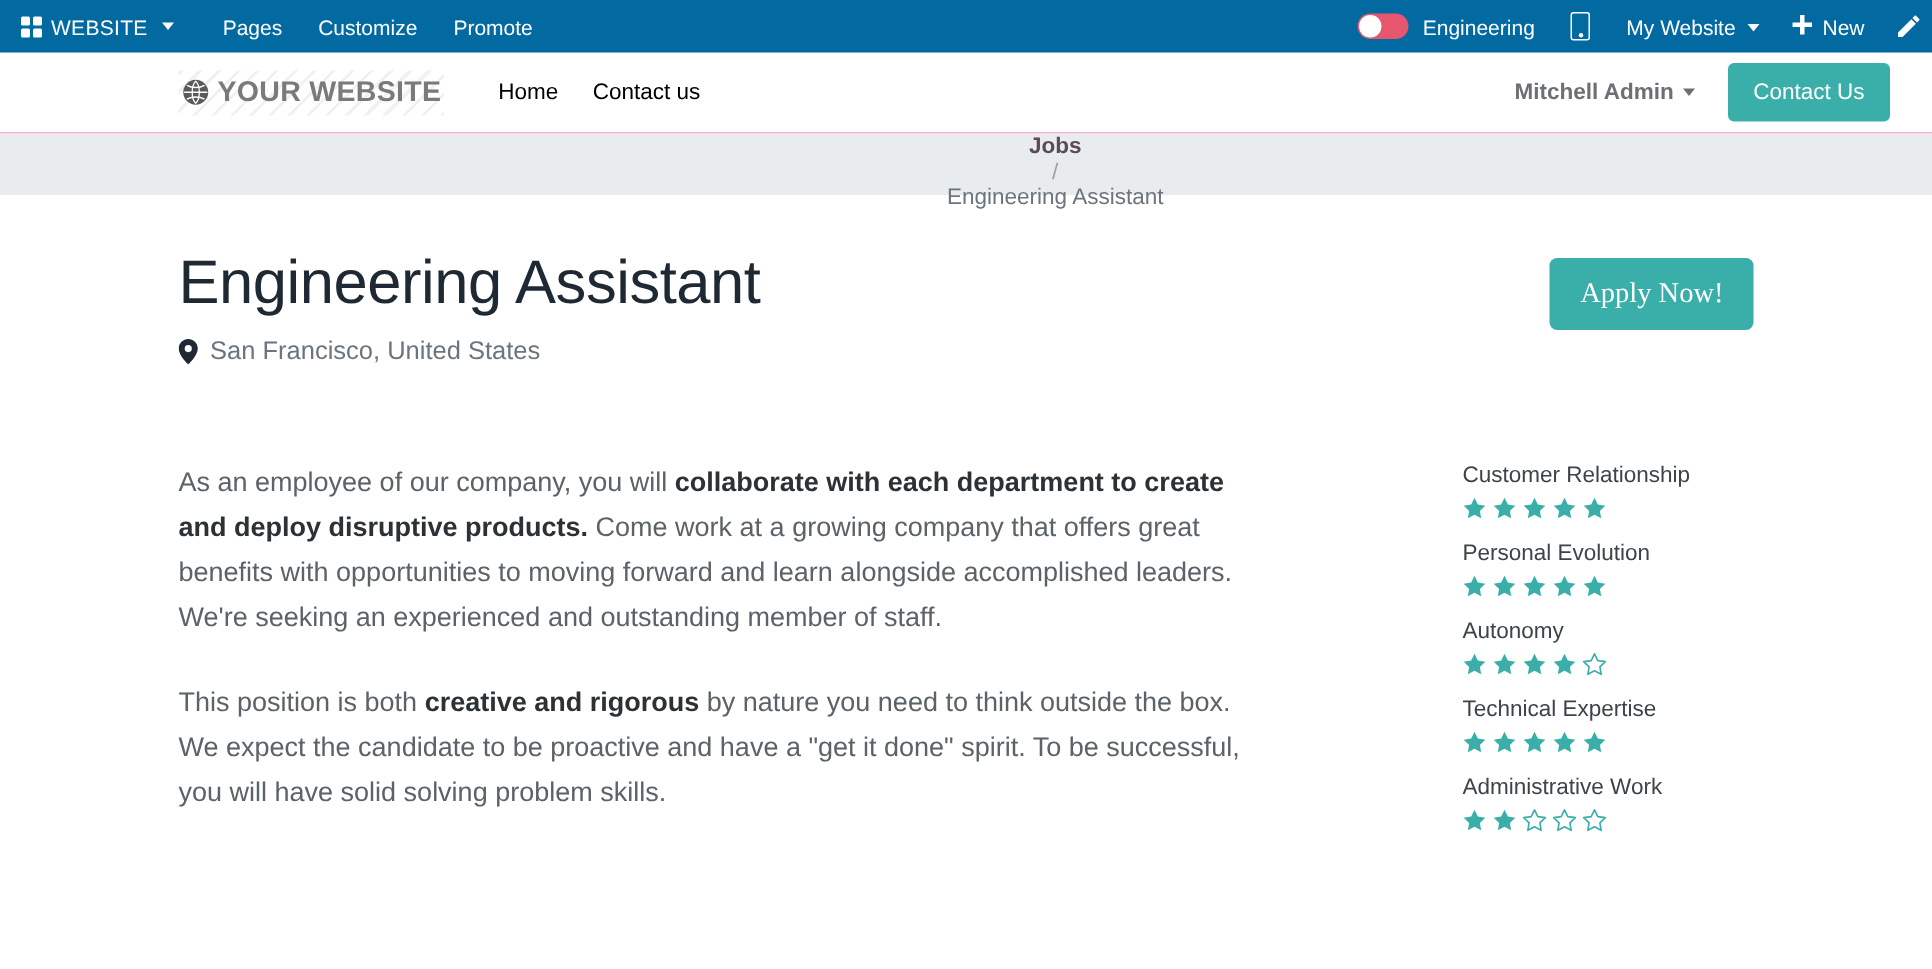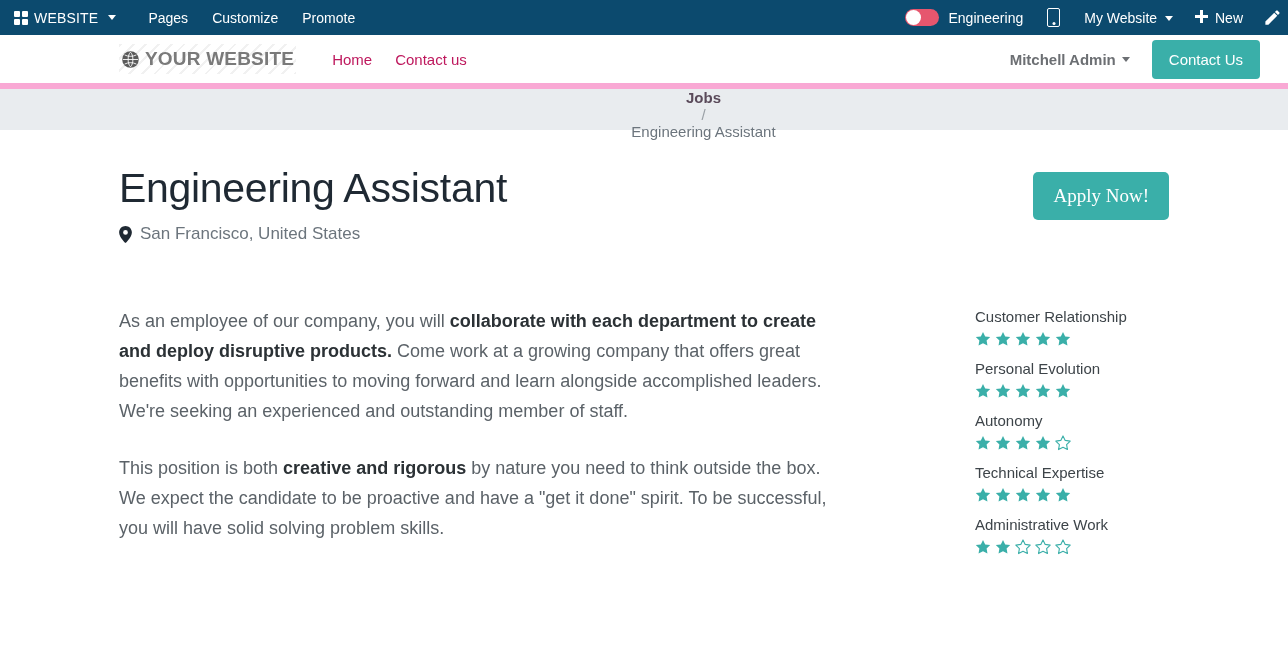--- a/index.html
+++ b/index.html
@@ -9,21 +9,21 @@
     width: 1288px; height: 646px;
     overflow: hidden;
     background: #ffffff;
     font-family: "Liberation Sans", sans-serif;
   }
 
   
   .odoo-bar {
     position: relative;
     height: 35px;
-    background: #0c4a6e;
+    background: #0369a1;
     display: flex;
     align-items: center;
     color: #ffffff;
     font-size: 14px;
     user-select: none;
   }
   .odoo-left { display: flex; align-items: center; padding-left: 8px; }
   .apps-toggle {
     display: flex; align-items: center; gap: 6px;
     padding: 4px 6px; cursor: pointer;
@@ -104,21 +104,21 @@
   }
   .pencil {
     width: 19px; height: 19px;
     display:block;
   }
 
   
   .site-header {
     height: 54px;
     background:#ffffff;
-    border-bottom: 6px solid #f9a8d4;
+    border-bottom: 1px solid #f9a8d4;
     display:flex; align-items:center;
     padding: 0 28px 0 0;
   }
   .brand {
     margin-left: 119px;
     display:flex; align-items:center; gap:5px;
     position: relative;
     padding: 4px 2px;
     background-image: repeating-linear-gradient(
       -45deg,
@@ -129,21 +129,21 @@
   }
   .globe-icon { width:19px; height:19px; display:block; }
   .brand-text {
     font-size: 19px;
     font-weight: 700;
     color: #7a7a7a;
     letter-spacing: .2px;
   }
   .site-nav { display:flex; align-items:center; margin-left: 26px; gap: 3px; }
   .site-nav a {
-    color: #be185d;
+    color: #000000;
     text-decoration:none;
     font-size: 15px;
     padding: 6px 10px;
   }
   .header-right {
     margin-left:auto;
     display:flex; align-items:center; gap: 22px;
   }
   .user-menu {
     color:#6c6f73; font-size:15px; font-weight:700;

